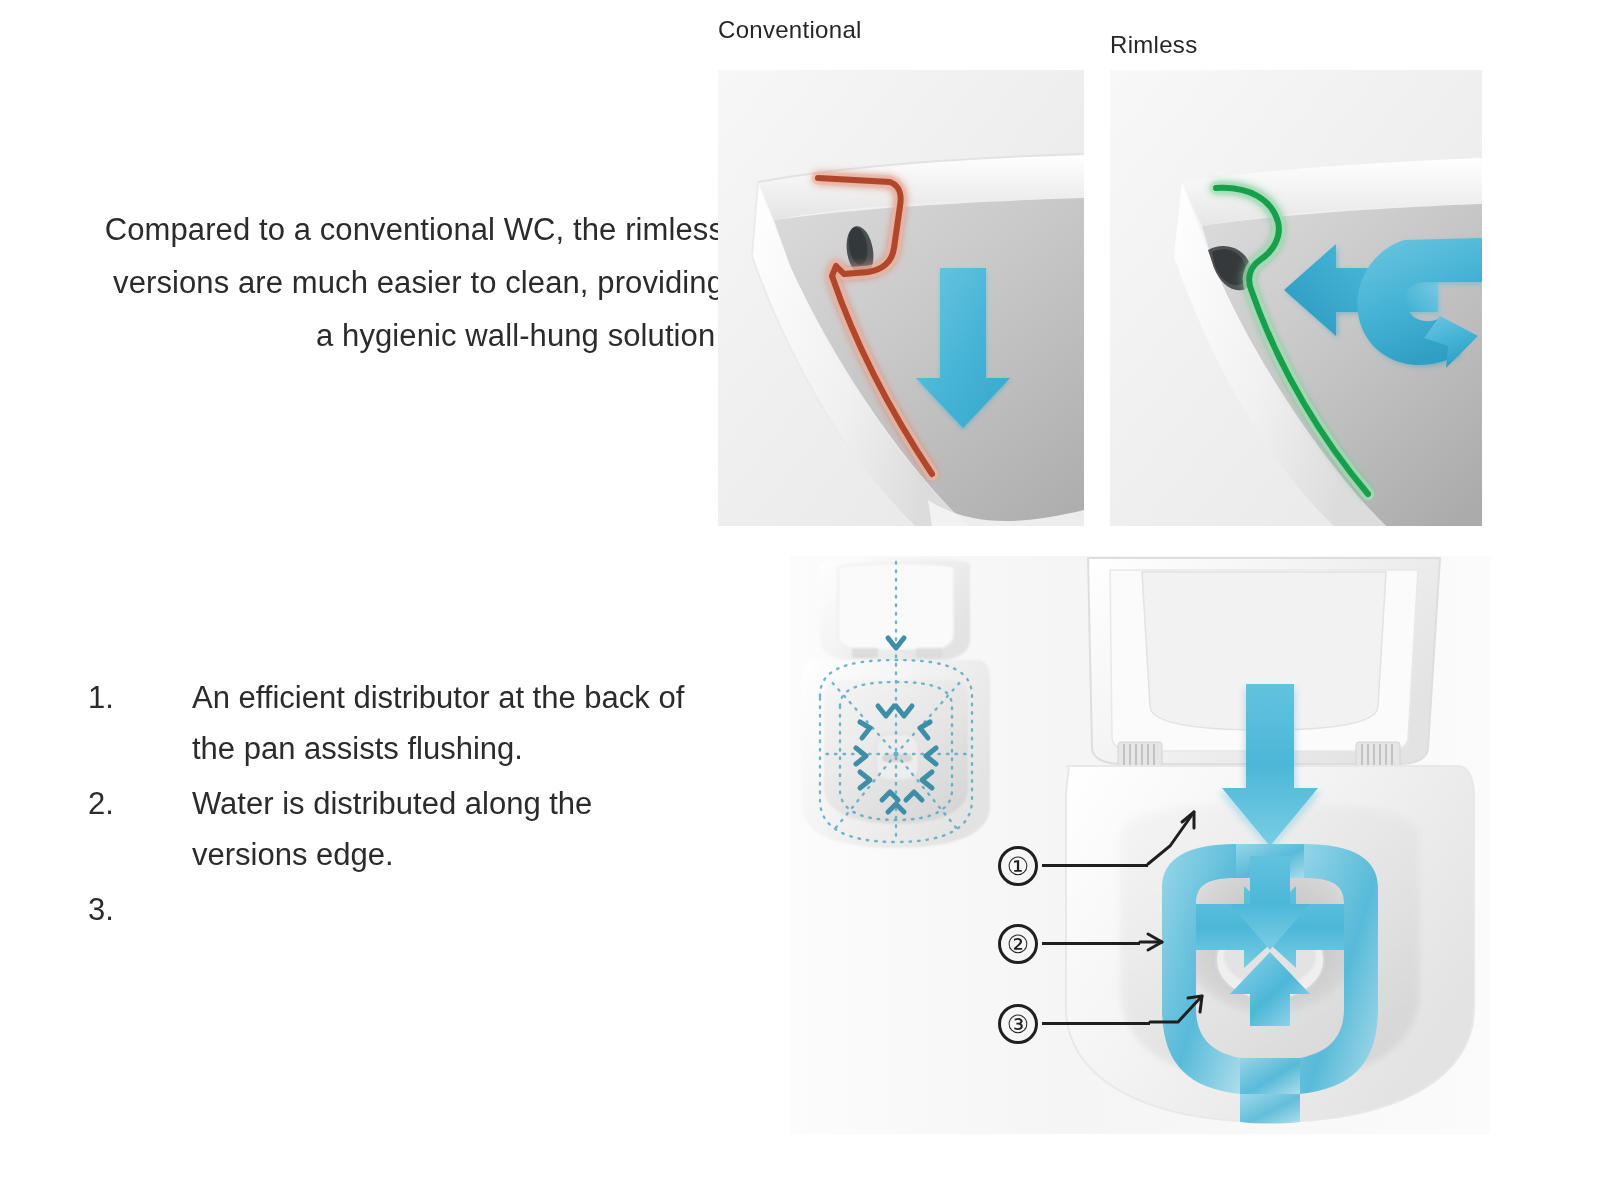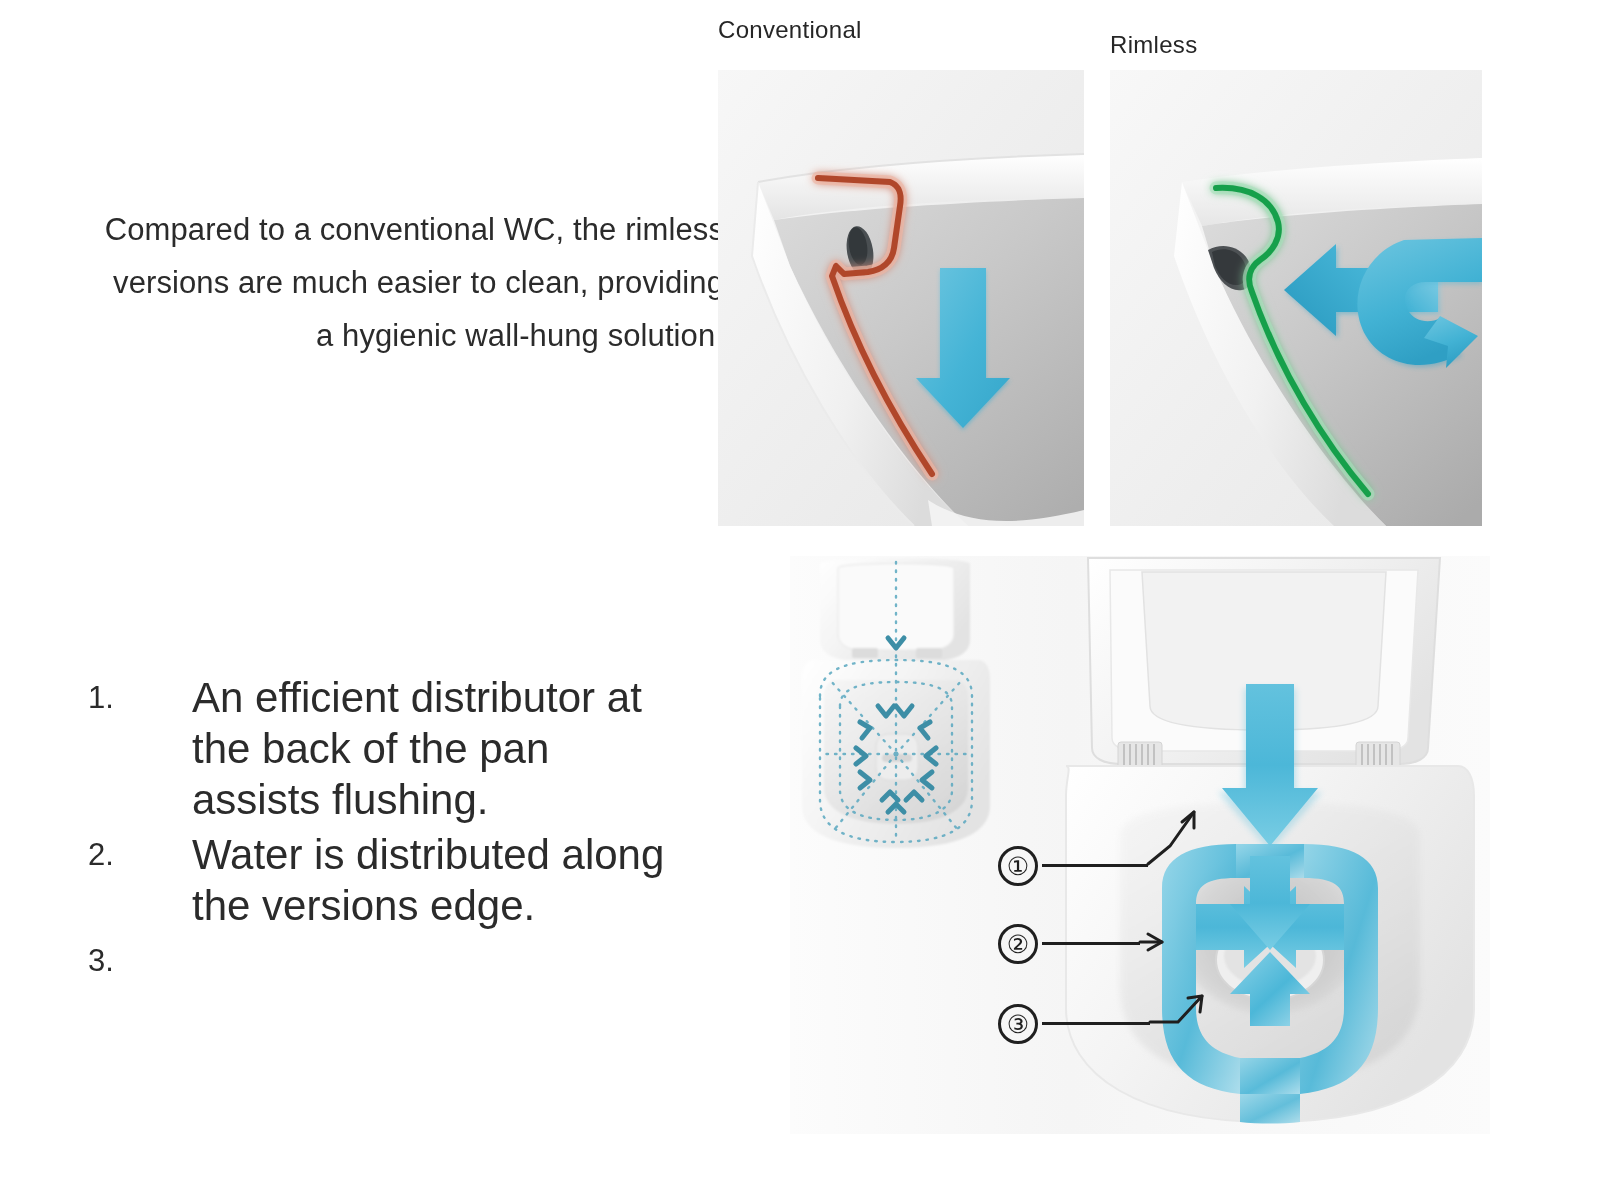--- a/index.html
+++ b/index.html
@@ -43,21 +43,21 @@
   }
   .step-num {
     width: 104px;
     flex: 0 0 104px;
     font-size: 31px;
     line-height: 51px;
     color: #2b2b2b;
   }
   .step-text {
     flex: 1;
-    font-size: 42px;
+    font-size: 31px;
     line-height: 51px;
     color: #2b2b2b;
   }
 
   
   .panel-title {
     position: absolute;
     font-size: 24px;
     line-height: 40px;
     color: #262626;

